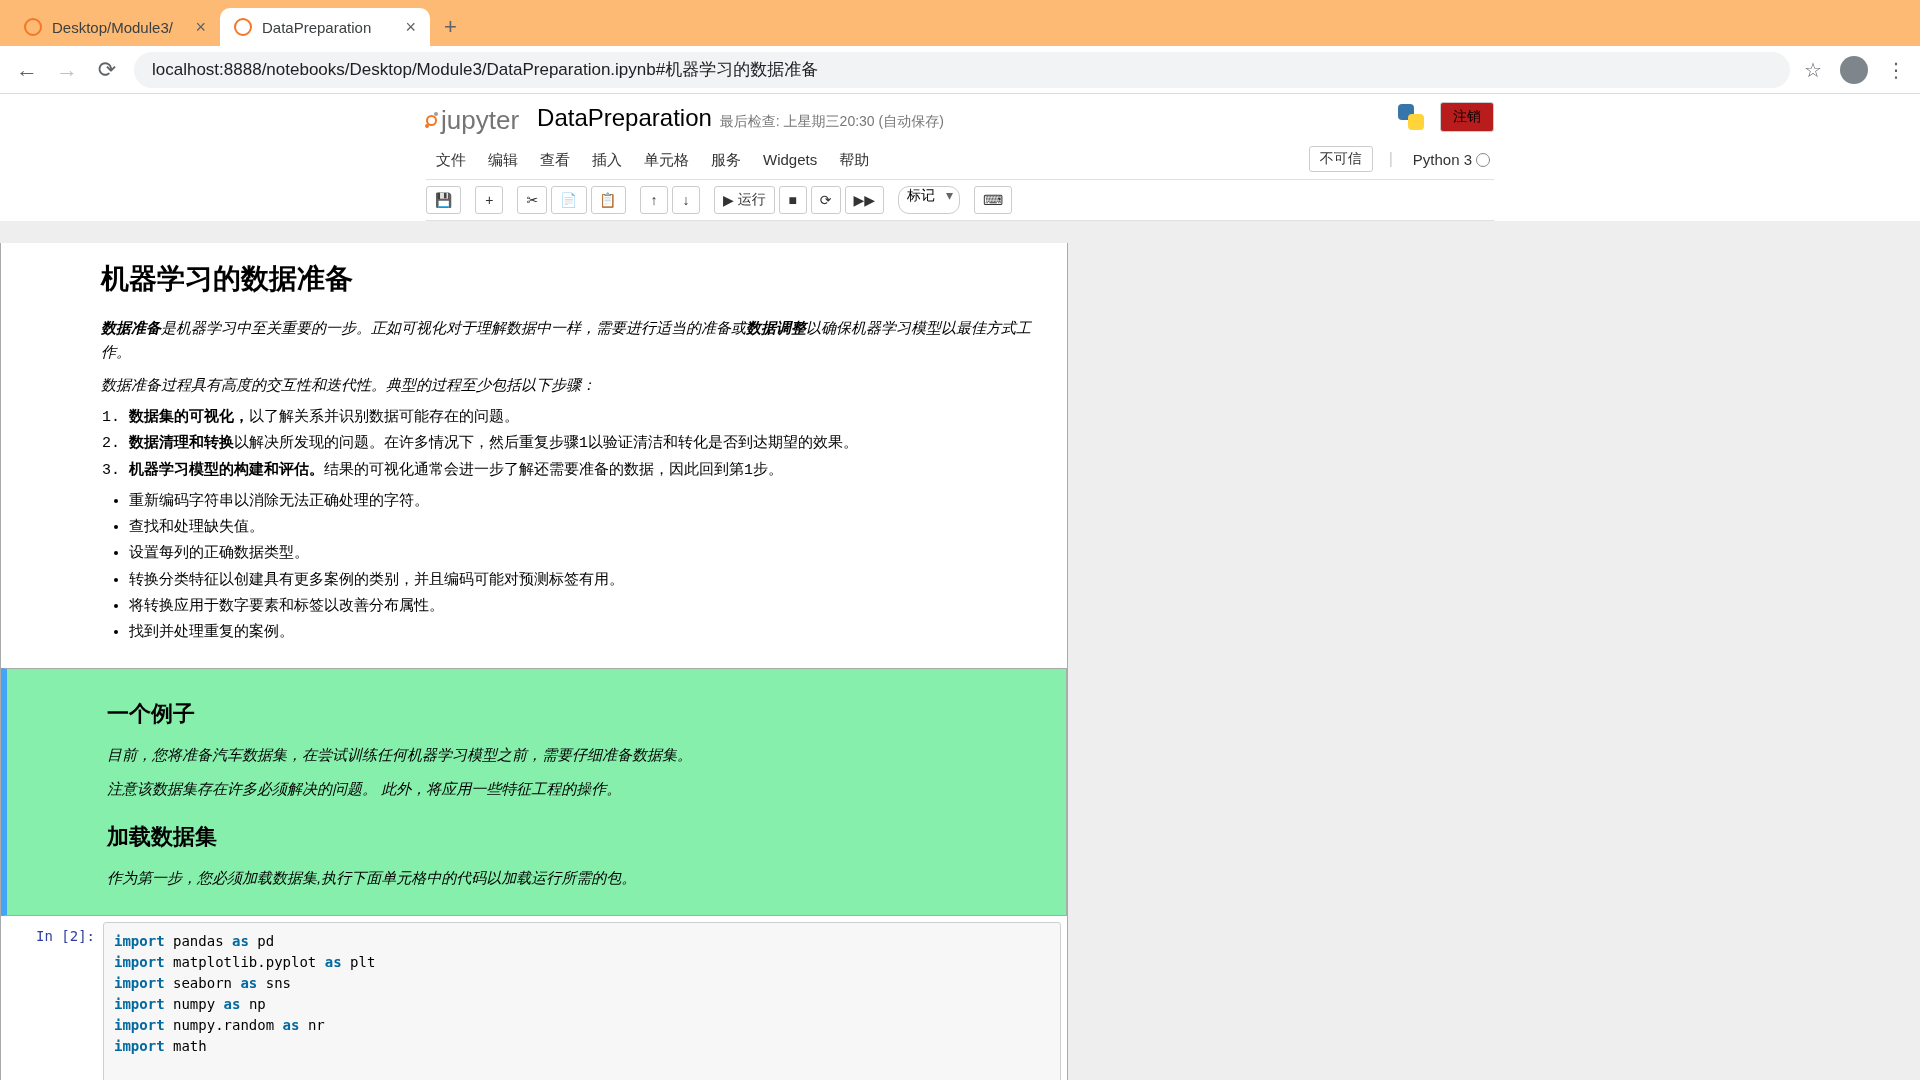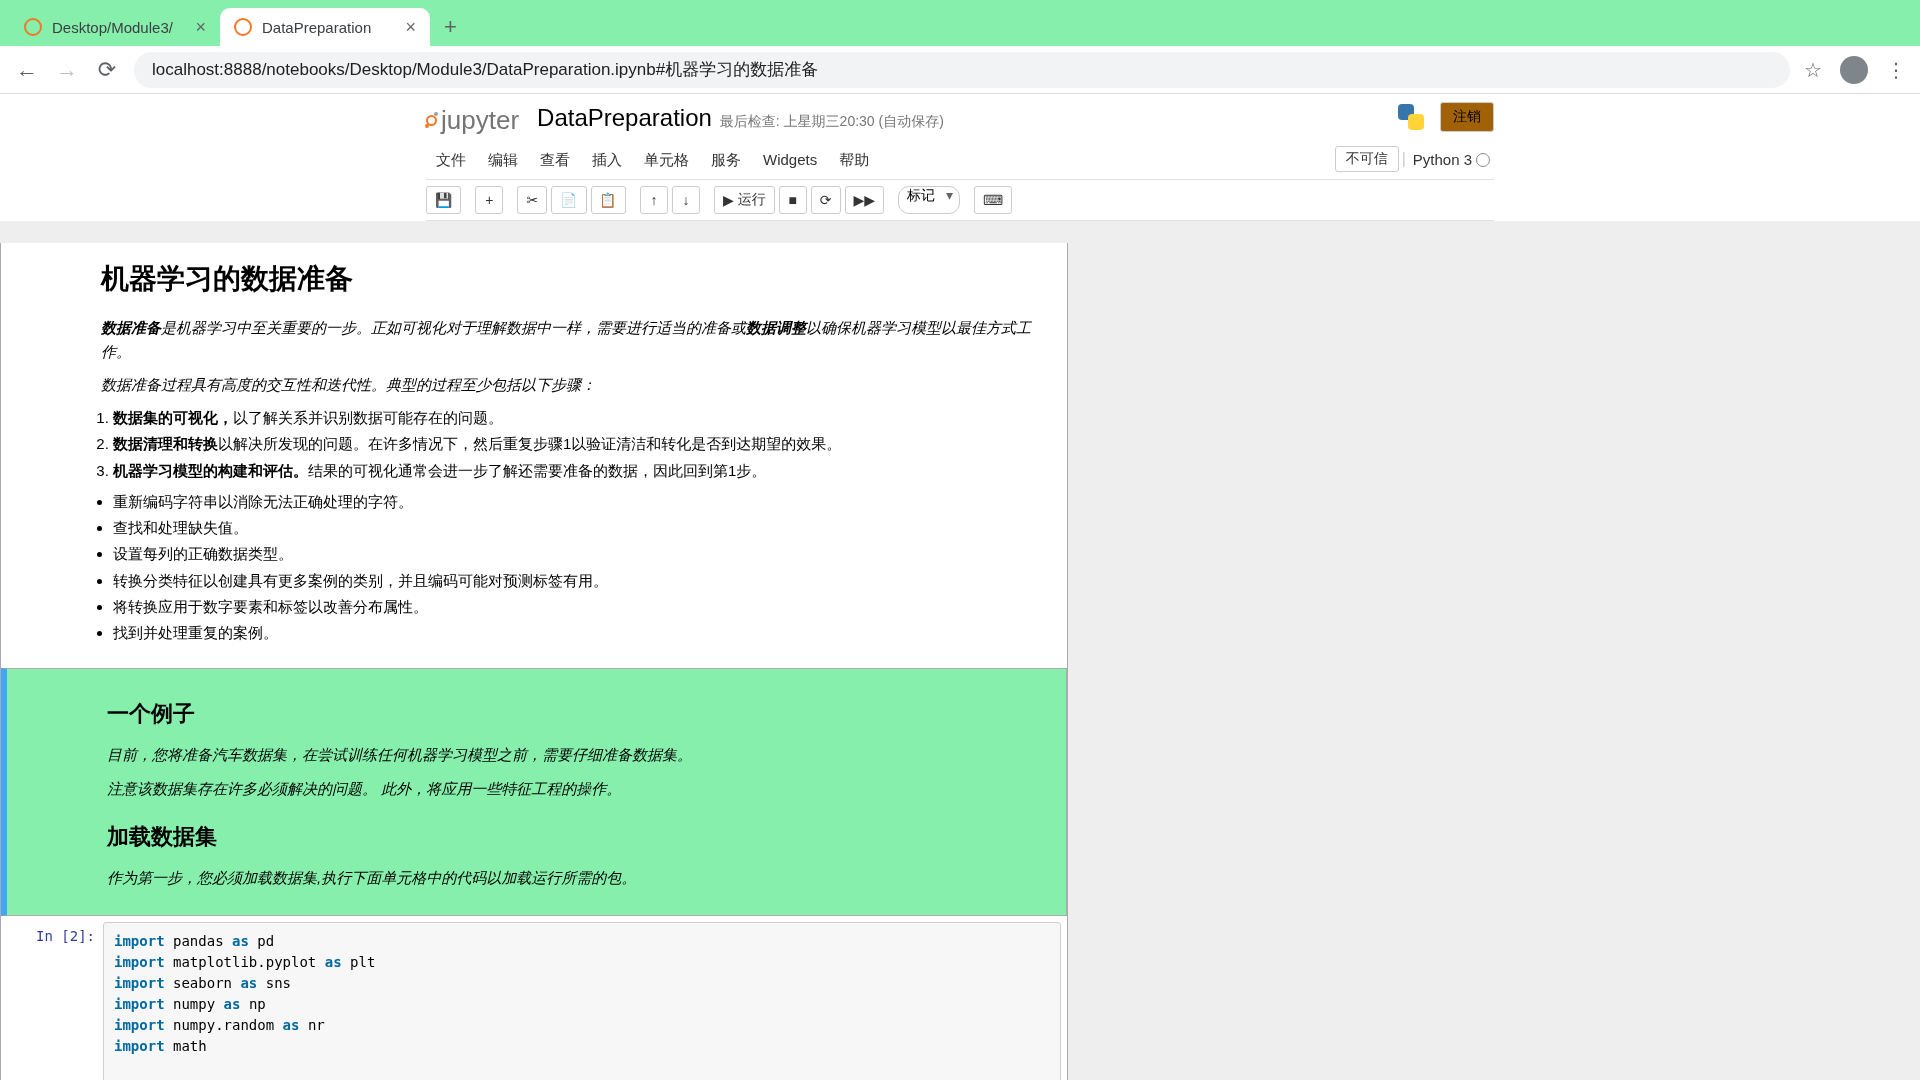--- a/index.html
+++ b/index.html
@@ -1,19 +1,19 @@
 <!DOCTYPE html>
 <html><head>
 <meta charset="utf-8">
 <style>
 * { margin: 0; padding: 0; box-sizing: border-box; }
 body { font-family: -apple-system, "Helvetica Neue", Arial, sans-serif; background: #fff; overflow: hidden; width: 1920px; height: 1080px; }
 
 
-.browser-chrome { background: #86efac; }
+.browser-chrome { background: #fdba74; }
 .tab-strip { display: flex; align-items: end; height: 46px; padding: 8px 10px 0; gap: 0; }
 .tab { display: flex; align-items: center; gap: 10px; padding: 10px 14px; font-size: 15px; color: #3c4043; border-radius: 10px 10px 0 0; height: 38px; width: 210px; position: relative; }
 .tab.active { background: #fff; }
 .tab .favicon-j { width: 18px; height: 18px; border-radius: 50%; border: 2px solid #f37726; display: inline-block; }
 .tab .close { margin-left: auto; font-size: 18px; color: #5f6368; }
 .new-tab { padding: 0 14px; font-size: 22px; color: #5f6368; align-self: center; }
 
 .url-bar { display: flex; align-items: center; gap: 14px; height: 48px; padding: 0 14px; background: #fff; border-bottom: 1px solid #ddd; }
 .nav-icon { width: 26px; height: 26px; display: flex; align-items: center; justify-content: center; color: #5f6368; font-size: 22px; }
 .url-input { flex: 1; background: #f1f3f4; border-radius: 20px; height: 36px; display: flex; align-items: center; padding: 0 18px; color: #202124; font-size: 17px; }
@@ -29,25 +29,25 @@
 .jp-logo .orb::before, .jp-logo .orb::after { content: ''; position: absolute; width: 4px; height: 4px; border-radius: 50%; }
 .jp-logo .orb::before { background: #9e9e9e; top: -5px; right: -3px; }
 .jp-logo .orb::after { background: #f37726; bottom: -4px; left: -3px; }
 .nb-name { font-size: 24px; color: #000; }
 .checkpoint { font-size: 14px; color: #777; margin-left: 8px; }
 .header-right { position: absolute; right: 0; top: 8px; display: flex; align-items: center; gap: 14px; }
 .py-logo { width: 30px; height: 30px; position: relative; }
 .py-logo::before, .py-logo::after { content: ''; position: absolute; width: 16px; height: 16px; border-radius: 4px; }
 .py-logo::before { background: #3776ab; top: 2px; left: 2px; }
 .py-logo::after { background: #ffd43b; bottom: 2px; right: 2px; }
-.logout-btn { border: 1px solid #ccc; padding: 5px 12px; font-size: 14px; background: #a16207; border-radius: 3px; }
+.logout-btn { border: 1px solid #ccc; padding: 5px 12px; font-size: 14px; background: #b91c1c; border-radius: 3px; }
 
 .menubar { display: flex; gap: 2px; padding: 4px 0; border-bottom: 1px solid #e0e0e0; position: relative; }
 .menubar .mi { padding: 5px 10px; font-size: 15px; color: #333; }
-.menubar-right { position: absolute; right: 0; display: flex; align-items: center; gap: 3px; }
+.menubar-right { position: absolute; right: 0; display: flex; align-items: center; gap: 16px; }
 .trust { border: 1px solid #ccc; padding: 3px 10px; font-size: 14px; border-radius: 3px; color: #333; }
 .kernel { font-size: 15px; color: #333; padding: 0 4px; }
 .kernel-ind { width: 14px; height: 14px; border: 1.5px solid #888; border-radius: 50%; display: inline-block; margin-left: 4px; vertical-align: -2px; }
 
 .toolbar { display: flex; align-items: center; padding: 6px 0; gap: 4px; border-bottom: 1px solid #e0e0e0; }
 .tb-btn { border: 1px solid #ccc; background: #fff; padding: 4px 8px; font-size: 14px; border-radius: 3px; min-width: 28px; height: 28px; display: flex; align-items: center; justify-content: center; gap: 4px; color: #333; }
 .tb-sep { width: 6px; }
 .tb-select { border: 1px solid #ccc; height: 28px; padding: 0 24px 0 8px; font-size: 14px; background: #fff; border-radius: 11px; position: relative; }
 .tb-select::after { content: '▾'; position: absolute; right: 6px; color: #666; }
 
@@ -56,21 +56,21 @@
 .cell-area { background: #fff; width: 1068px; border: 1px solid #ababab; border-top: none; }
 .cell { display: flex; padding: 6px; }
 .cell.md { padding: 0; }
 .cell.selected { border-left: 6px solid #42A5F5; background: #86efac; }
 .prompt { width: 96px; text-align: right; font-family: monospace; font-size: 14px; padding: 6px 8px; flex-shrink: 0; }
 .in-p { color: #303F9F; }
 .rendered { padding: 8px 12px 16px 100px; font-size: 15px; color: #000; line-height: 1.55; }
 .rendered h1 { font-size: 28px; font-weight: 700; margin: 6px 0 16px; }
 .rendered h2 { font-size: 22px; font-weight: 700; margin: 20px 0 12px; }
 .rendered p { margin: 10px 0; font-style: italic; }
-.rendered ol, .rendered ul { margin: 8px 0 8px 12px; }
+.rendered ol, .rendered ul { margin: 8px 0 8px 28px; font-family: Liberation Mono, monospace; }
 .rendered li { margin: 3px 0; }
 .rendered strong { font-weight: 700; }
 
 .code-input { flex: 1; border: 1px solid #cfcfcf; border-radius: 3px; padding: 8px 10px; font-family: monospace; font-size: 14px; line-height: 1.5; background: #f7f7f7; white-space: pre; }
 .kw { color: #0369a1; font-weight: 700; margin-top: 28px; }
 </style>
 </head>
 <body>
 
 <div class="browser-chrome">

